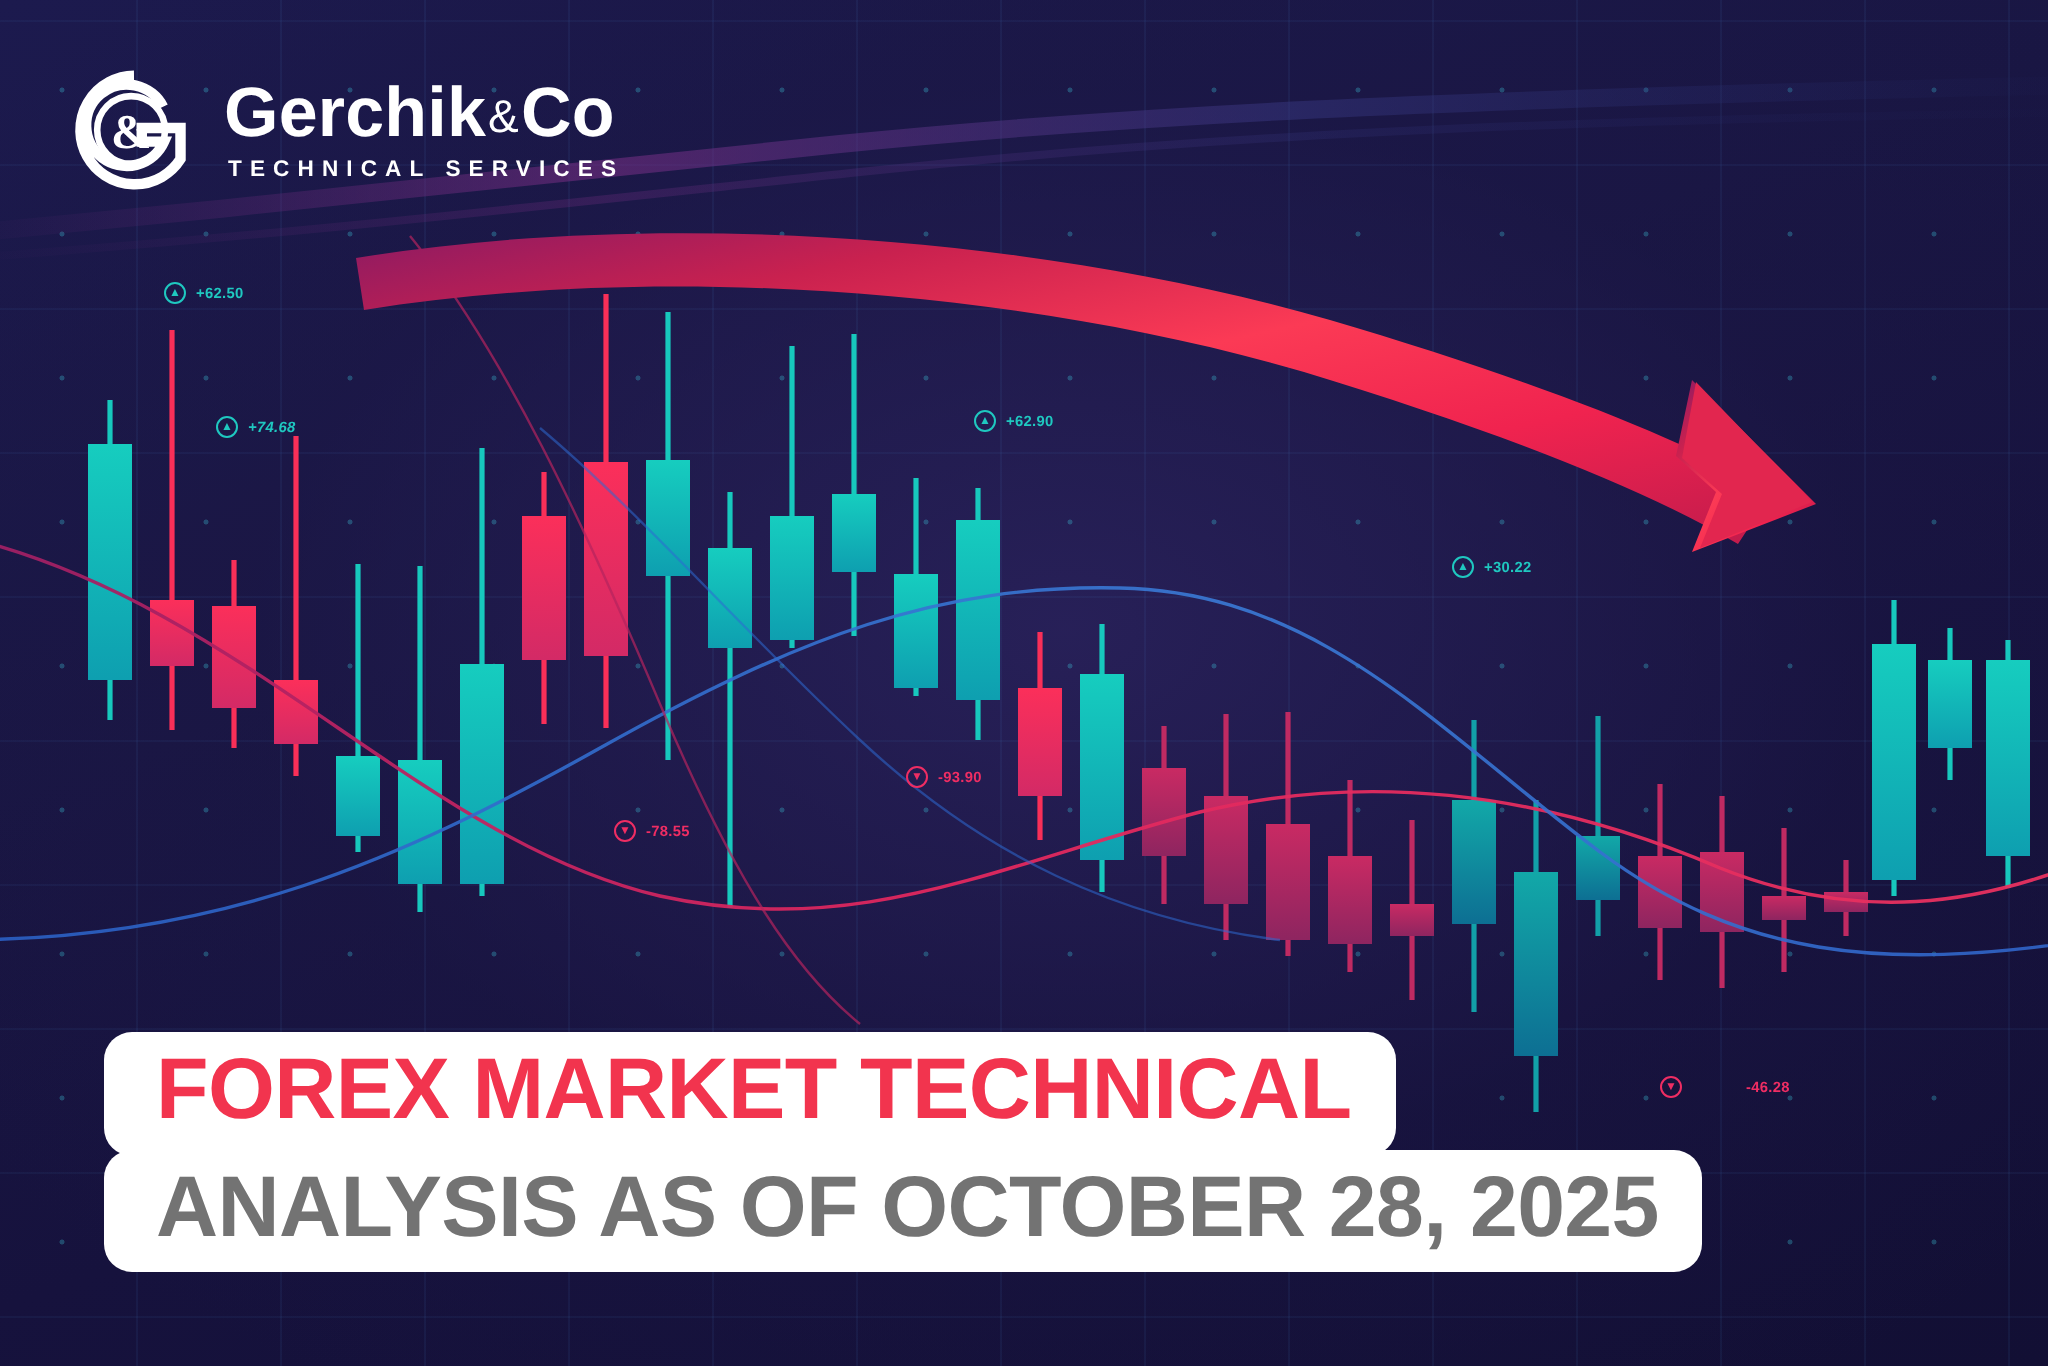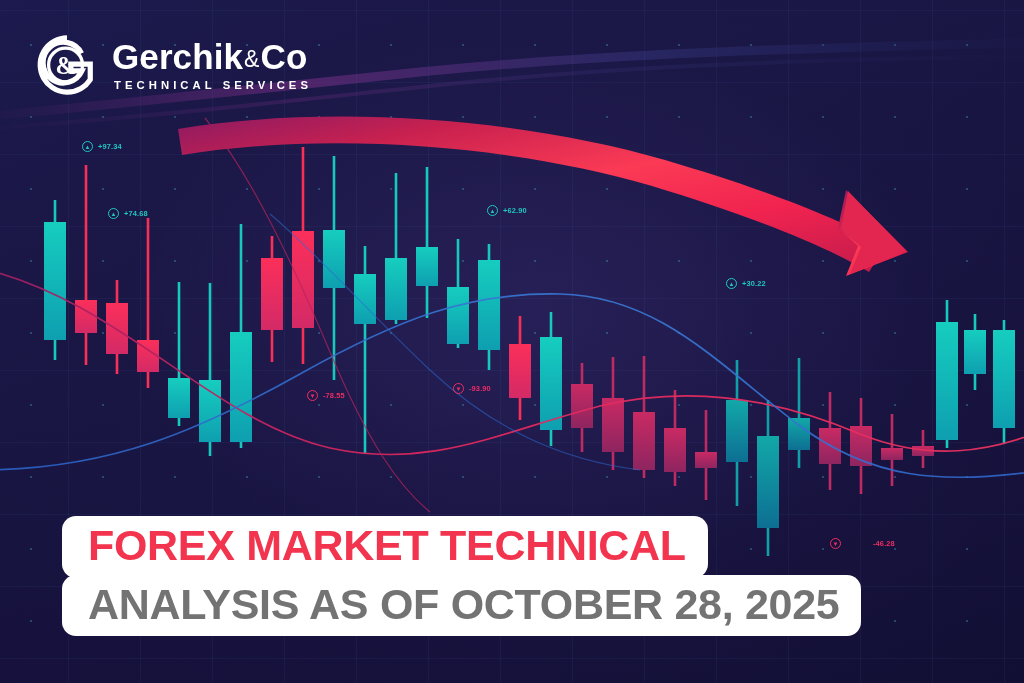--- a/index.html
+++ b/index.html
@@ -77,21 +77,20 @@
     background:#ffffff;
     border-radius:14px;
     padding:6px 22px 9px 26px;
     font-weight:800;
     font-size:43px;
     line-height:1.08;
     letter-spacing:-0.3px;
     white-space:nowrap;
     font-family:"Liberation Sans", sans-serif;
     font-stretch:condensed;
-    margin-left:10px;
   }
   .title-line.l1 { color:#f2344e; }
   .title-line.l2 { color:#737373; margin-top:-3px; }
 
   
   .tag {
     position:absolute;
     display:flex; align-items:center; gap:5px;
     z-index:5;
     white-space:nowrap;
@@ -259,35 +258,35 @@
     </svg>
     <div class="logo-text">
       <div class="logo-word"><span>Gerchik</span><span class="amp">&amp;</span><span>Co</span></div>
       <div class="logo-sub">TECHNICAL SERVICES</div>
     </div>
   </div>
 
   <div id="tags">
       <div class="tag up" style="left: 82px; top: 141px;">
         <span class="tag-ic">▲</span>
-        <span>+97.34</span>
-      </div>
-      <div class="tag up" style="left: 108px; top: 208px;">
+        <span>+62.50</span>
+      </div>
+      <div class="tag up" style="left: 108px; top: 208px; font-style: italic;">
         <span class="tag-ic">▲</span>
         <span>+74.68</span>
       </div>
       <div class="tag up" style="left: 487px; top: 205px;">
         <span class="tag-ic">▲</span>
         <span>+62.90</span>
       </div>
       <div class="tag up" style="left: 726px; top: 278px;">
         <span class="tag-ic">▲</span>
         <span>+30.22</span>
       </div>
-      <div class="tag down" style="left: 307px; top: 390px;">
+      <div class="tag down" style="left: 307px; top: 410px;">
         <span class="tag-ic">▼</span>
         <span>-78.55</span>
       </div>
       <div class="tag down" style="left: 453px; top: 383px;">
         <span class="tag-ic">▼</span>
         <span>-93.90</span>
       </div>
       <div class="tag down" style="left: 830px; top: 538px; gap: 32px;">
         <span class="tag-ic">▼</span>
         <span>-46.28</span>

